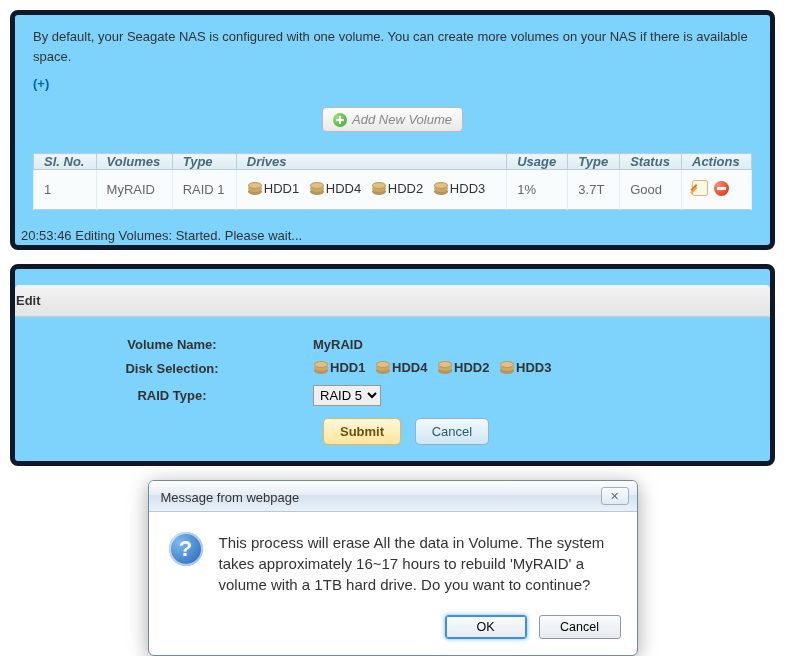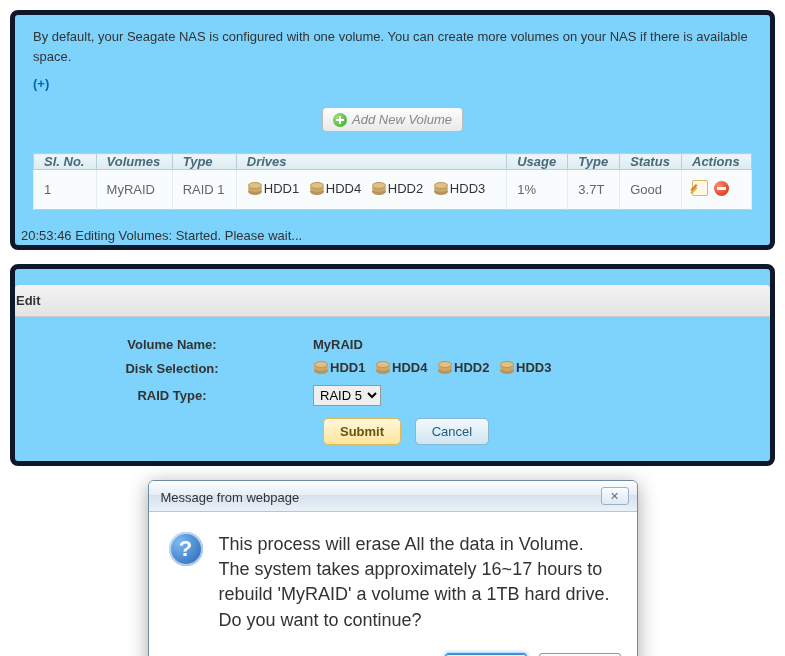--- a/index.html
+++ b/index.html
@@ -141,21 +141,21 @@
   .dialog-body {
     display:flex; gap:16px; padding: 20px 20px 12px 20px; align-items:flex-start;
   }
   .q-icon {
     width: 34px; height:34px; border-radius:50%;
     background: radial-gradient(circle at 30% 30%, #7db8ef, #1e61b3);
     display:flex; align-items:center; justify-content:center;
     color:#fff; font-weight:bold; font-size:22px; flex-shrink:0;
     box-shadow: inset 0 0 0 2px rgba(255,255,255,.6);
   }
-  .dialog-msg { font-size: 18px; color:#333; line-height:1.4; }
+  .dialog-msg { font-size: 15px; color:#333; line-height:1.4; }
   .dialog-actions {
     display:flex; justify-content:flex-end; gap:12px;
     padding: 8px 16px 16px 16px;
   }
   .win-btn {
     min-width: 82px; padding: 4px 2px; font-size:12.5px;
     border: 1px solid #8a9aab; border-radius:3px;
     background: linear-gradient(#fafbfc,#e6ebf1);
     cursor:pointer;
   }

